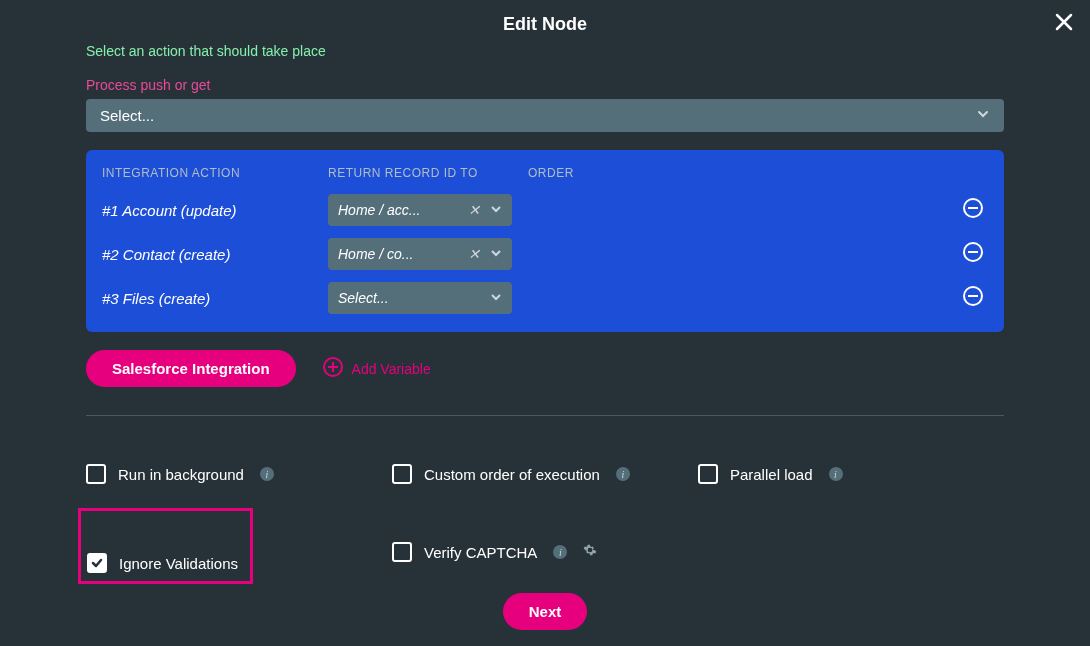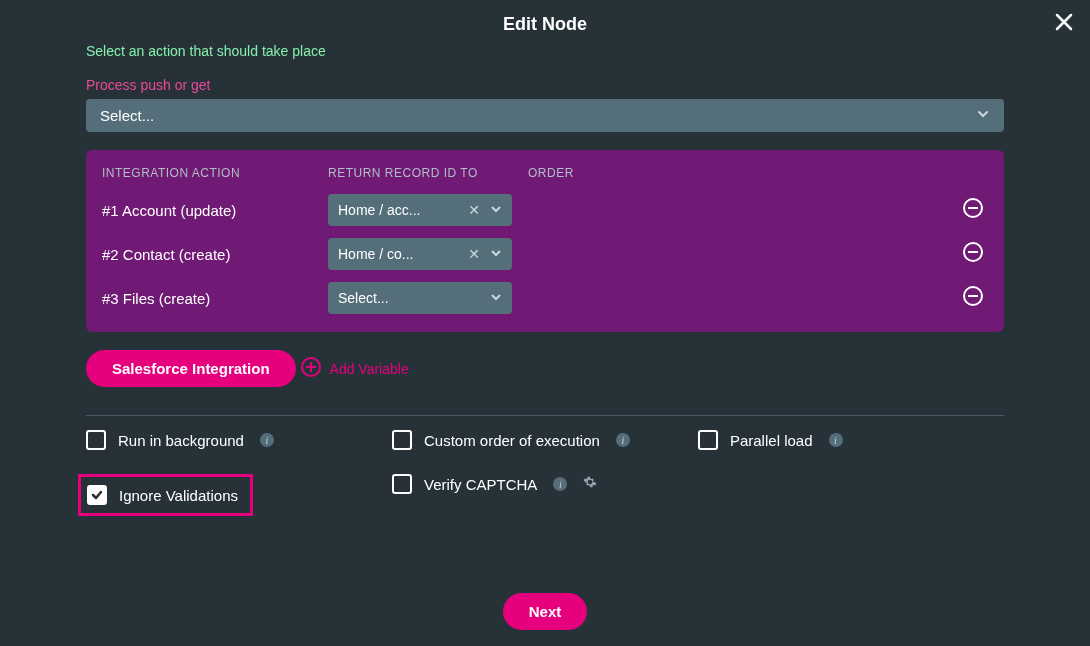--- a/index.html
+++ b/index.html
@@ -43,39 +43,40 @@
   border-radius: 4px;
   padding: 8px 14px;
   display: flex;
   justify-content: space-between;
   align-items: center;
   font-size: 15px;
   margin-bottom: 18px;
   cursor: pointer;
 }
 .table-box {
-  background: #701a75;
+  background: #1d4ed8;
   border-radius: 6px;
   padding: 16px 16px 6px;
   margin-bottom: 18px;
 }
 .table-header {
   display: flex;
   font-size: 12px;
   letter-spacing: 0.5px;
   color: #b0bec5;
   margin-bottom: 14px;
 }
 .col-action { width: 226px; }
 .col-return { width: 200px; }
 .col-order { flex: 1; }
 .table-row {
   display: flex;
   align-items: center;
   margin-bottom: 12px;
+  font-style: italic;
 }
 .row-label {
   width: 226px;
   font-size: 15px;
   color: #fff;
 }
 .combo {
   width: 184px;
   background: #546e7a;
   border-radius: 4px;
@@ -98,21 +99,21 @@
   color: #cfd8dc;
   cursor: pointer;
   padding: 0 4px;
 }
 .combo-caret { color: #cfd8dc; }
 .row-spacer { flex: 1; }
 .remove-btn { cursor: pointer; margin-right: 4px; }
 .action-row {
   display: flex;
   align-items: center;
-  gap: 4px;
+  gap: 26px;
   margin-bottom: 28px;
 }
 .pill-btn {
   background: #e6007e;
   color: #fff;
   font-size: 15px;
   font-weight: 600;
   border: none;
   border-radius: 22px;
   padding: 10px 26px;
@@ -141,20 +142,21 @@
 .options-grid {
   display: flex;
   flex-wrap: wrap;
 }
 .option-col { width: 33.33%; margin-bottom: 20px; }
 .checkbox-row {
   display: inline-flex;
   align-items: center;
   gap: 12px;
   cursor: pointer;
+  margin-top: 34px;
 }
 .chk {
   width: 20px;
   height: 20px;
   border: 2px solid #fff;
   border-radius: 3px;
   display: flex;
   align-items: center;
   justify-content: center;
   flex-shrink: 0;

